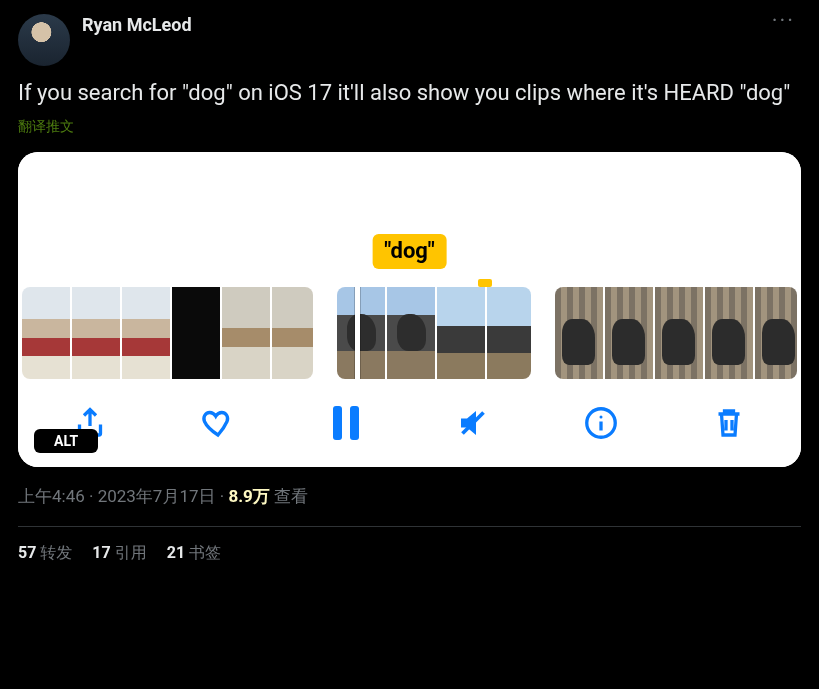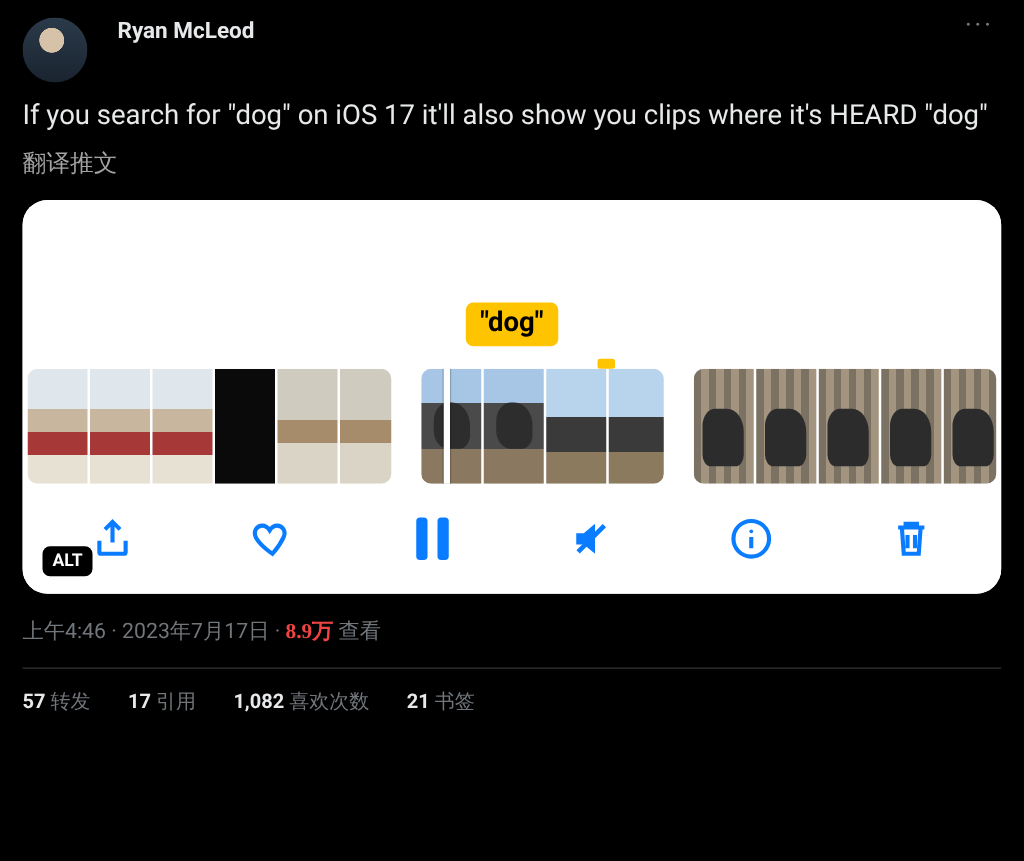--- a/index.html
+++ b/index.html
@@ -12,26 +12,26 @@
     overflow: hidden;
   }
   .tweet { padding: 14px 18px 0 18px; }
   .header { display: flex; align-items: flex-start; }
   .avatar {
     width: 52px; height: 52px; border-radius: 50%;
     background: radial-gradient(circle at 45% 35%, #d5c2a8 0 22%, transparent 23%),
                 linear-gradient(#2b3a4a, #1a2430);
     flex-shrink: 0;
   }
-  .names { margin-left: 24px; flex: 1; }
+  .names { margin-left: 12px; flex: 1; }
   .display-name { font-weight: 700; font-size: 18px; color: #e7e9ea; }
   .handle { font-size: 17px; color: #71767b; }
   .more { color: #71767b; font-size: 22px; letter-spacing: 2px; padding: 0 6px; cursor: pointer; line-height: 1; margin-top: -4px; }
   .content { margin-top: 12px; font-size: 22px; line-height: 1.35; color: #e7e9ea; }
-  .translate { margin-top: 10px; font-size: 19px; color: #a3a3a3; cursor: pointer; }
+  .translate { margin-top: 10px; font-size: 14px; color: #4d7c0f; cursor: pointer; }
   .media-card {
     margin-top: 16px;
     background: #fff;
     border-radius: 20px;
     overflow: hidden;
     position: relative;
   }
   .card-top { height: 135px; position: relative; background: #fff; }
   .dog-badge {
     position: absolute;
@@ -89,27 +89,27 @@
   .tool-btn svg { width: 36px; height: 36px; stroke: #0a7cff; fill: none; stroke-width: 2.2; }
   .pause-bar { display:flex; gap:8px; }
   .pause-bar span { width:9px; height:34px; background:#0a7cff; border-radius:3px; }
   .alt-badge {
     position: absolute;
     left: 16px; bottom: 14px;
     background: #000;
     color: #fff;
     font-size: 14px;
     font-weight: 700;
-    padding: 4px 8px;
+    padding: 4px 20px;
     border-radius: 6px;
   }
   .meta { margin-top: 18px; font-size: 17px; color: #71767b; }
-  .meta .views-count { color: #ef4444; font-weight: 700; font-family: Liberation Serif, serif; }
+  .meta .views-count { color: #fef9c3; font-weight: 700; }
   .divider { border: none; border-top: 1px solid #2f3336; margin: 18px 0 0 0; }
-  .stats { display: flex; gap: 30px; padding: 16px 0 0 0; font-size: 16px; color: #71767b; }
+  .stats { display: flex; gap: 20px; padding: 16px 0 0 0; font-size: 16px; color: #71767b; }
   .stat .num { color: #e7e9ea; font-weight: 700; margin-right: 4px; }
 </style>
 </head>
 <body>
 
 <div class="tweet">
   <div class="header">
     <div class="avatar"></div>
     <div class="names">
       <div class="display-name">Ryan McLeod</div>
@@ -193,16 +193,15 @@
 
   <div class="meta">
     <span>上午4:46</span><span> · </span><span>2023年7月17日</span><span> · </span><span class="views-count">8.9万</span> <span>查看</span>
   </div>
 
   <hr class="divider">
 
   <div class="stats">
     <div class="stat"><span class="num">57</span><span>转发</span></div>
     <div class="stat"><span class="num">17</span><span>引用</span></div>
-    <div class="stat"><span class="num">1,082</span><span>喜欢次数</span></div>
     <div class="stat"><span class="num">21</span><span>书签</span></div>
   </div>
 </div>
 
 </body></html>

